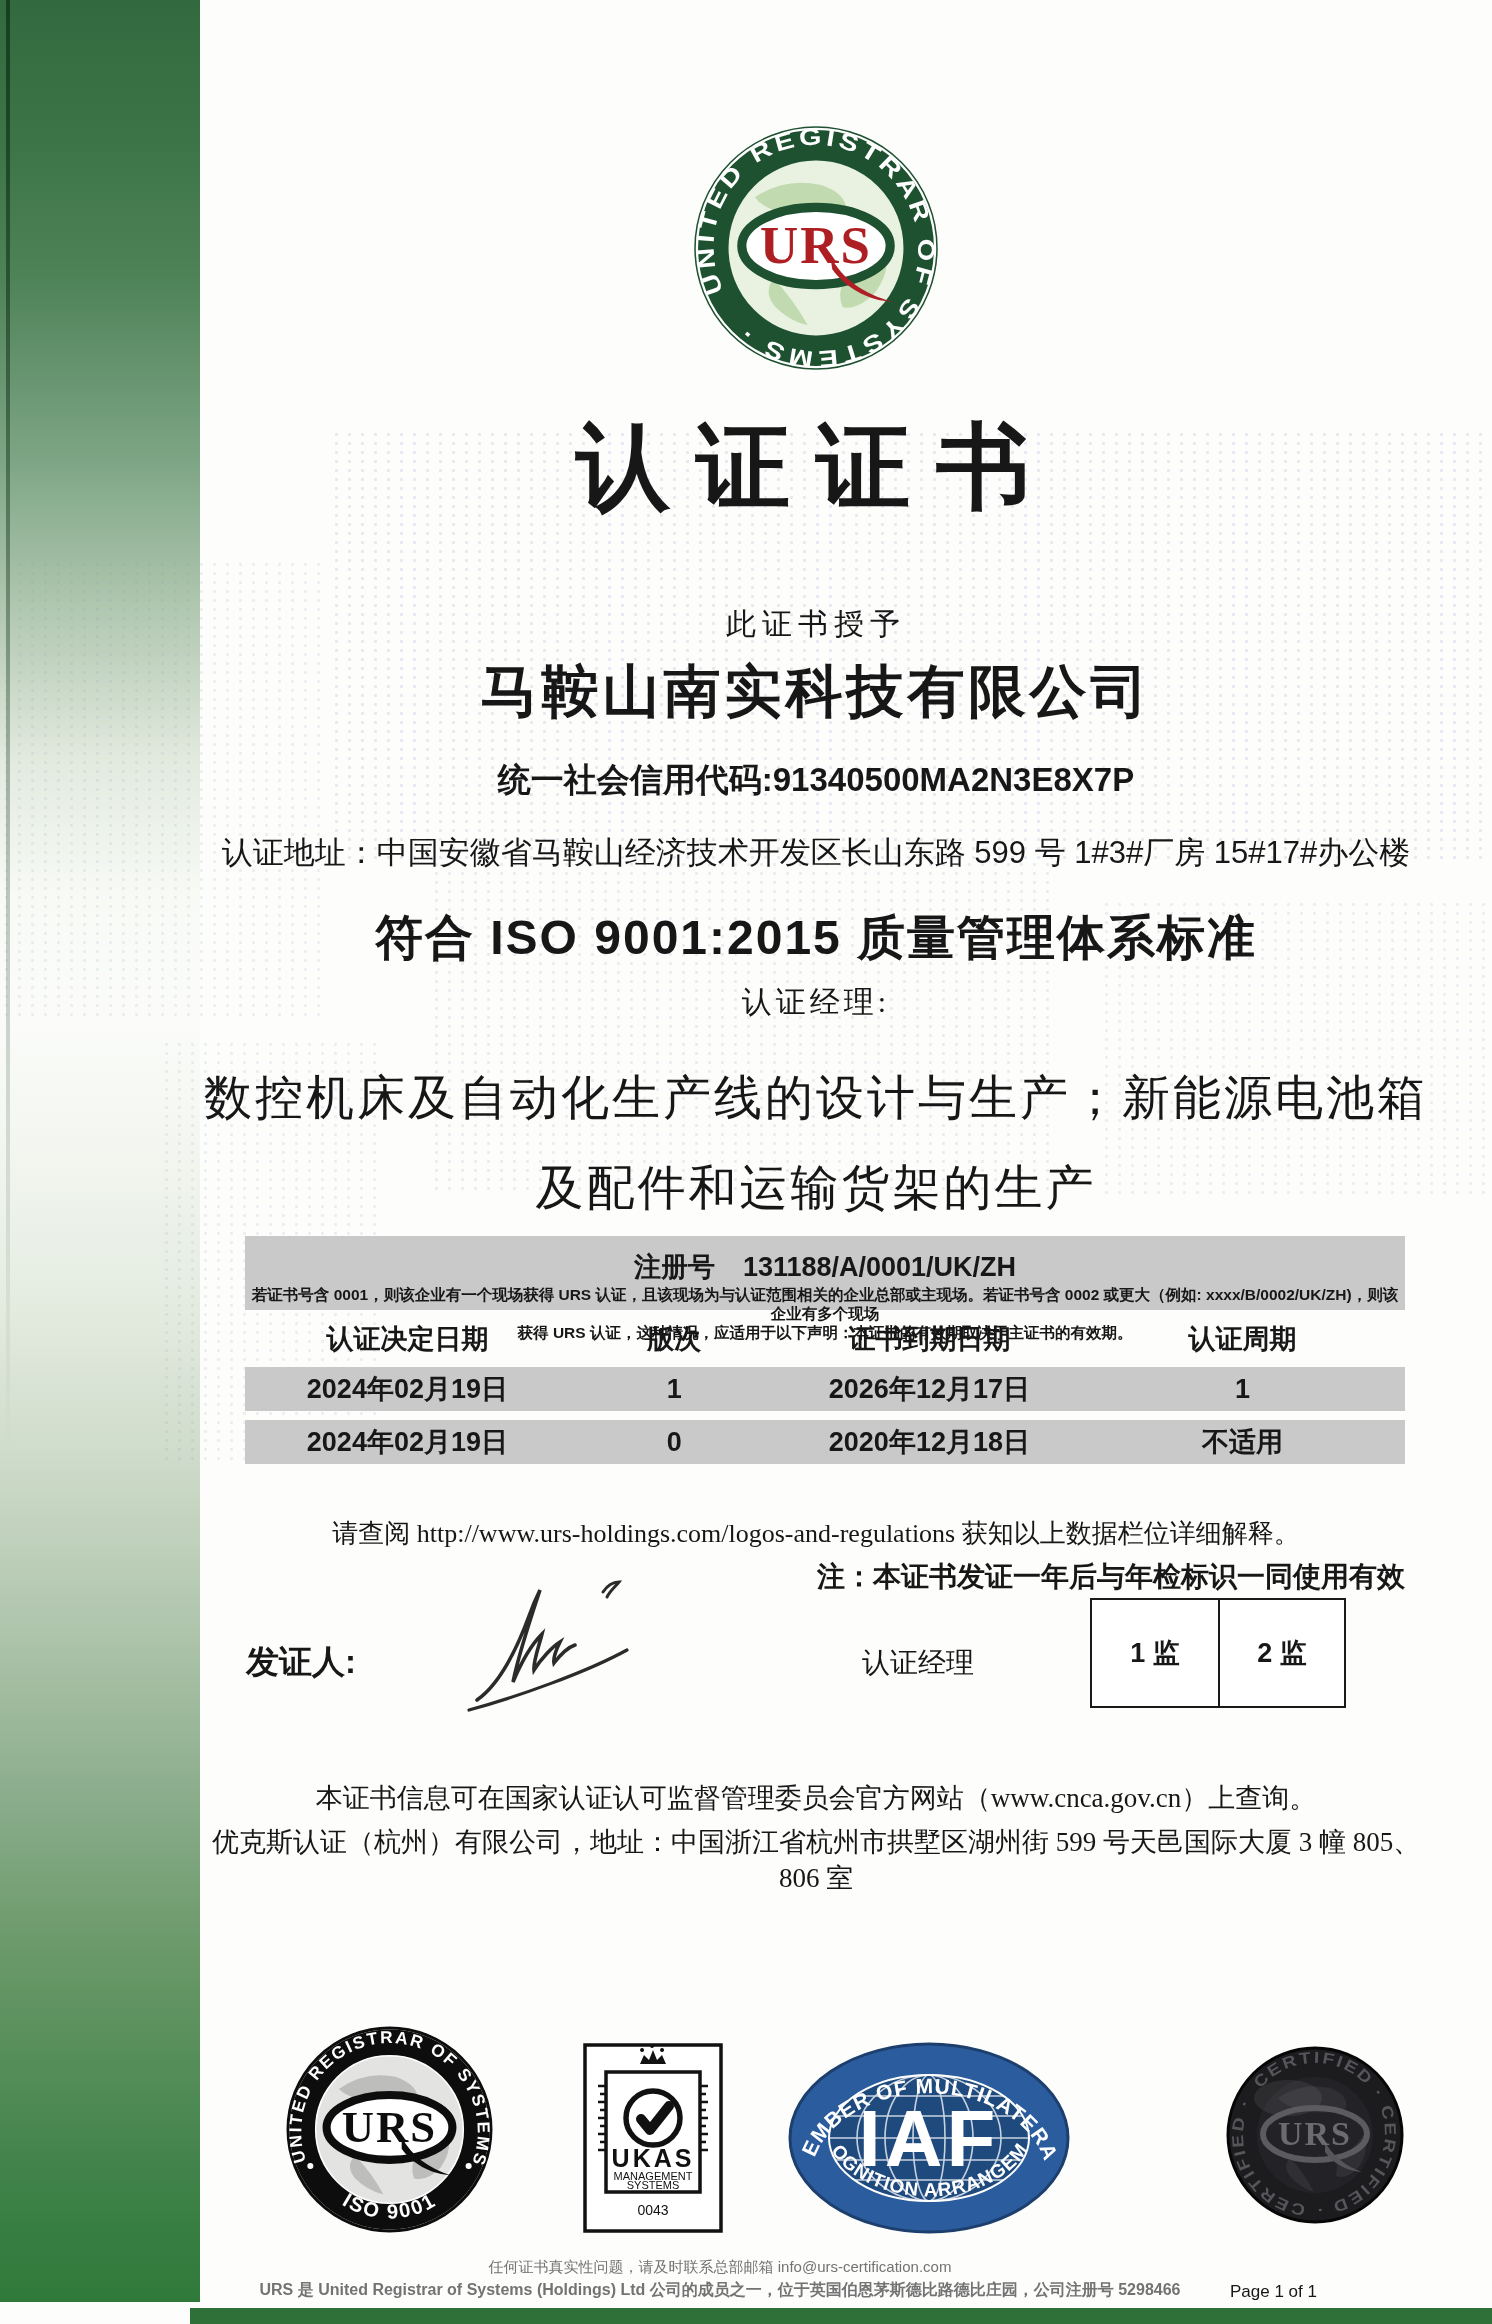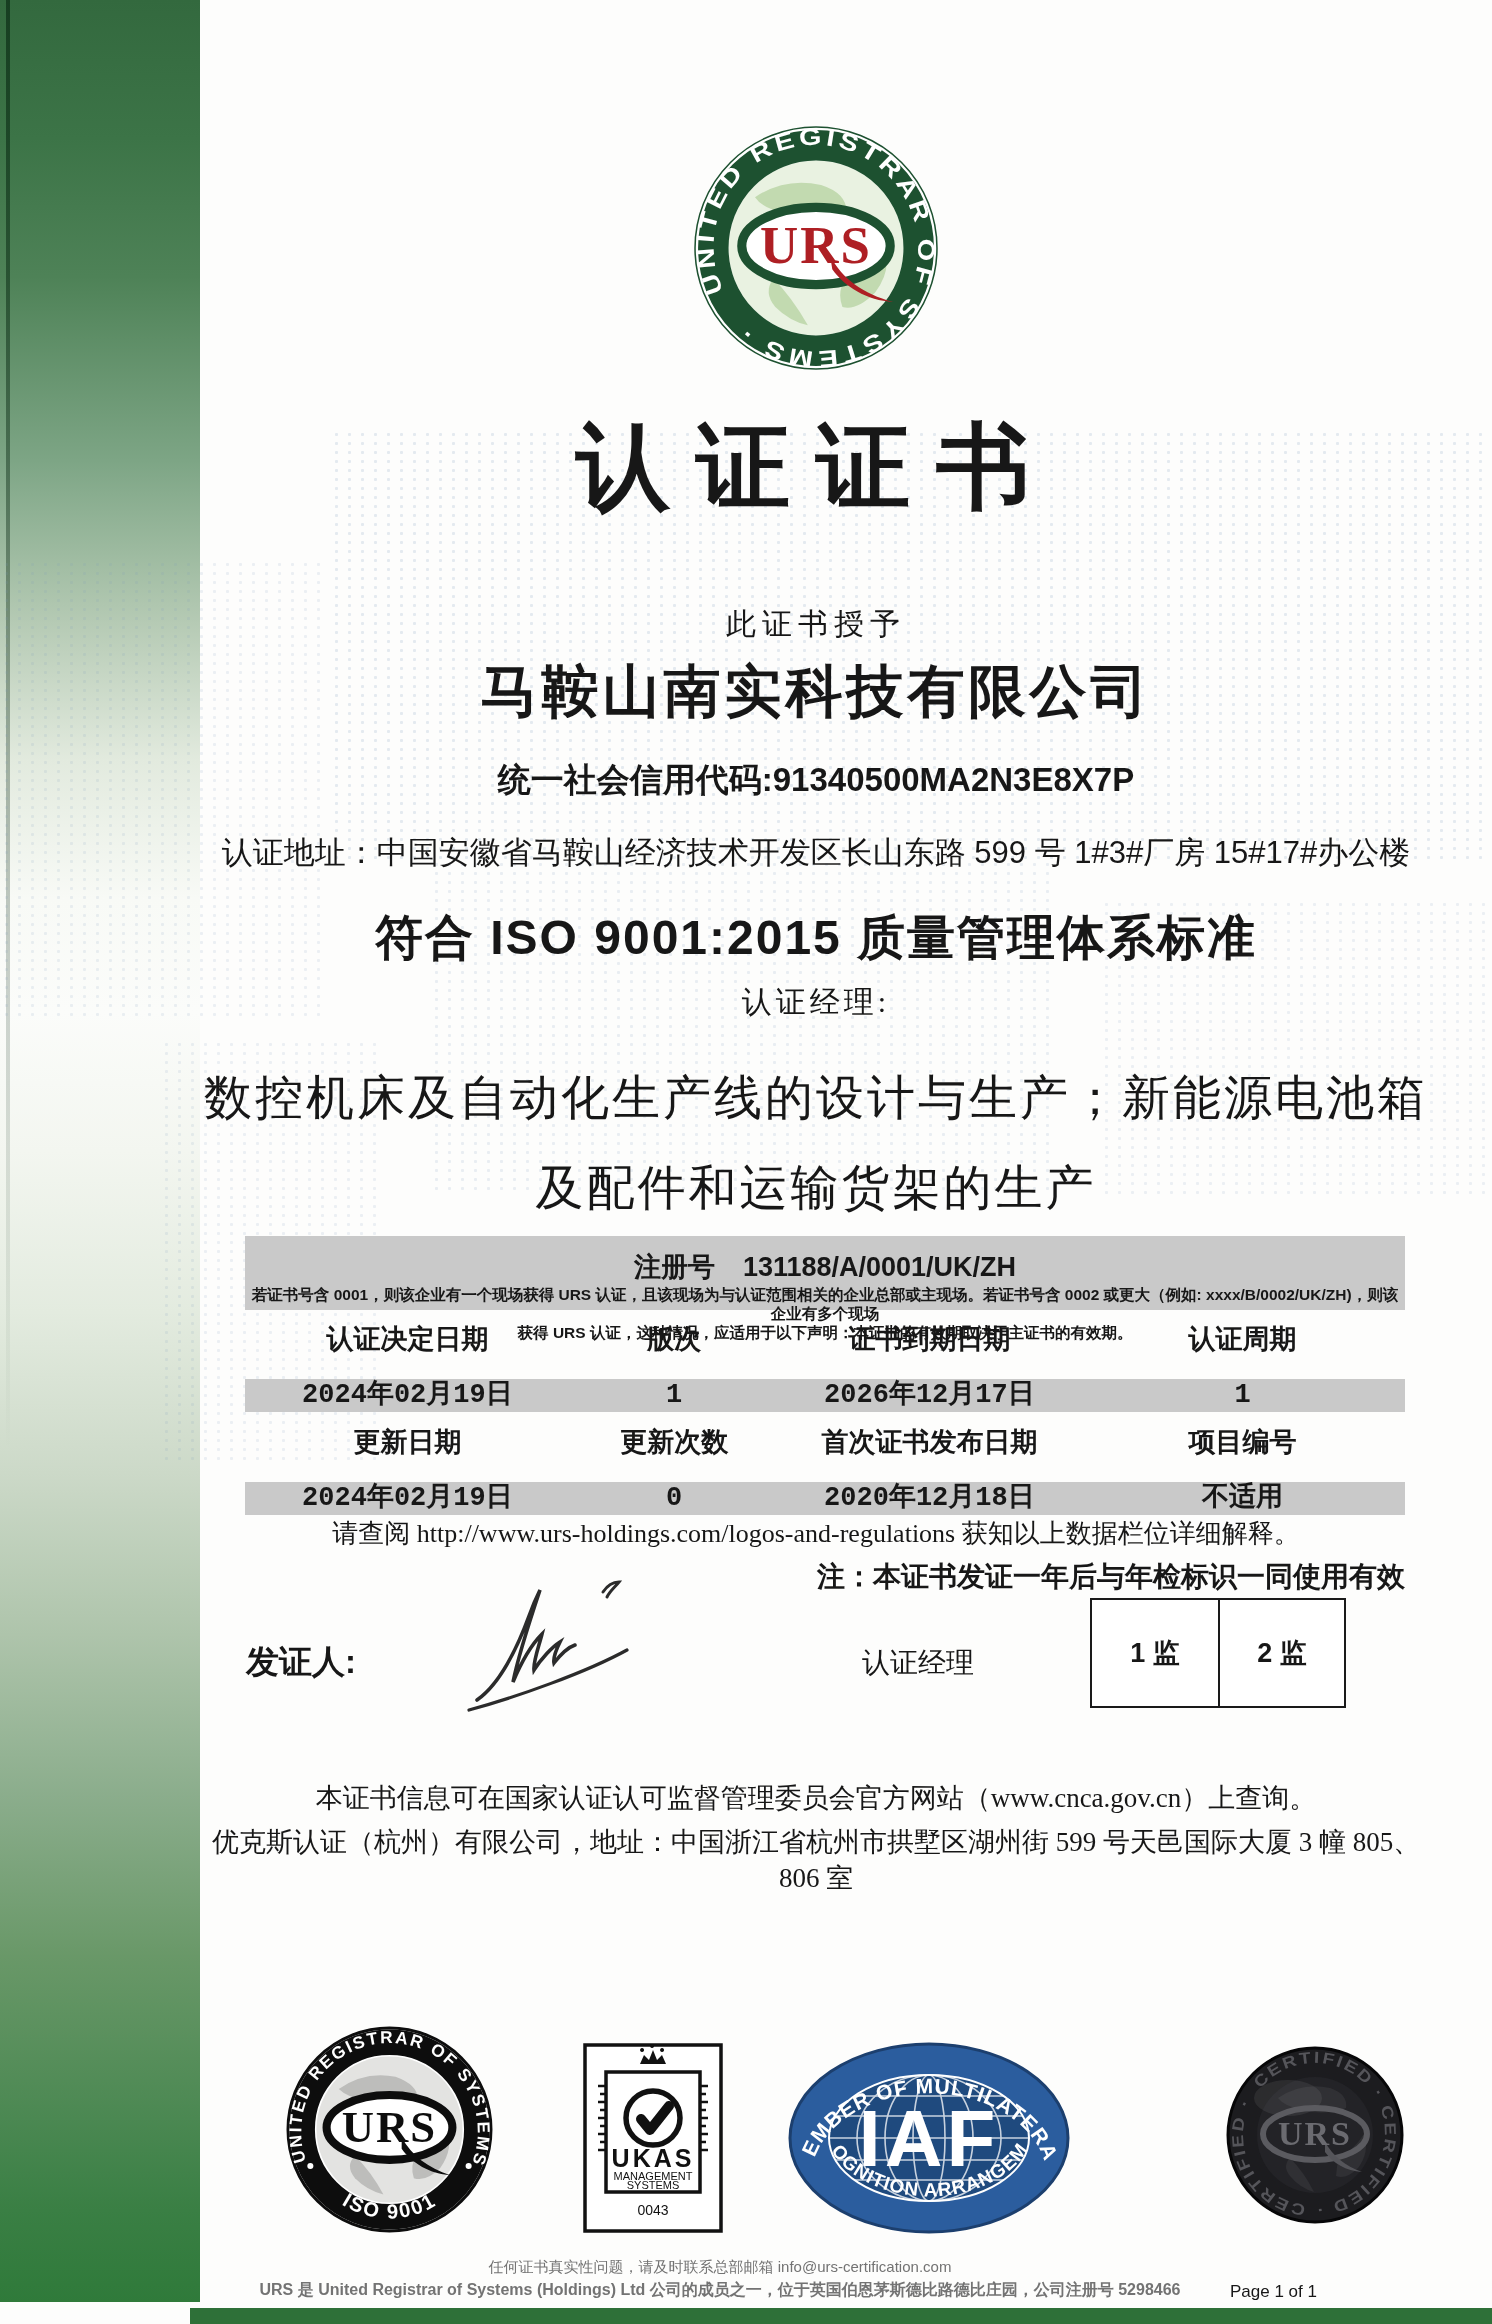--- a/index.html
+++ b/index.html
@@ -42,21 +42,21 @@
 
   .reg-band{position:absolute;left:245px;top:1236px;width:1160px;height:74px;background:#c9c9c9;text-align:center;}
   .reg-line{padding-top:13px;font-size:27px;font-weight:bold;font-family:"Liberation Sans","DejaVu Sans",sans-serif;}
   .reg-line .reg-label{margin-right:28px;}
   .reg-note{font-size:15.5px;line-height:19px;font-weight:bold;font-family:"Liberation Sans","DejaVu Sans",sans-serif;}
 
   .cert-table{position:absolute;left:245px;top:1320px;width:1160px;
       font-family:"Liberation Sans","DejaVu Sans",sans-serif;font-weight:bold;}
   .t-row{display:grid;grid-template-columns:28% 18% 26% 28%;align-items:center;text-align:center;}
   .t-head{height:38px;font-size:27px;}
-  .t-val{height:33px;background:#c9c9c9;font-size:27px;margin-top:21px;font-family:Liberation Mono, monospace;}
+  .t-val{height:44px;background:#c9c9c9;font-size:27px;margin-top:9px;}
   .t-row + .t-head2{margin-top:11px;}
   .t-cell{line-height:1;}
 
   .url-line{top:1516px;font-size:26px;}
   .note-line{position:absolute;left:245px;top:1558px;width:1160px;text-align:right;
       font-size:28px;font-weight:bold;font-family:"Liberation Sans","DejaVu Sans",sans-serif;}
 
   .issuer-label{position:absolute;left:246px;top:1640px;font-size:33px;font-weight:bold;
       font-family:"Liberation Sans","DejaVu Sans",sans-serif;}
   .signature{position:absolute;left:455px;top:1570px;width:215px;height:150px;}
@@ -138,26 +138,20 @@
       <div class="t-cell">认证决定日期</div>
       <div class="t-cell">版次</div>
       <div class="t-cell">证书到期日期</div>
       <div class="t-cell">认证周期</div>
     </div>
     <div class="t-row t-val">
       <div class="t-cell">2024年02月19日</div>
       <div class="t-cell">1</div>
       <div class="t-cell">2026年12月17日</div>
       <div class="t-cell">1</div>
-    </div>
-    <div class="t-row t-head t-head2">
-      <div class="t-cell">更新日期</div>
-      <div class="t-cell">更新次数</div>
-      <div class="t-cell">首次证书发布日期</div>
-      <div class="t-cell">项目编号</div>
     </div>
     <div class="t-row t-val">
       <div class="t-cell">2024年02月19日</div>
       <div class="t-cell">0</div>
       <div class="t-cell">2020年12月18日</div>
       <div class="t-cell">不适用</div>
     </div>
   </div>
 
   <div class="center-col url-line">请查阅 http://www.urs-holdings.com/logos-and-regulations 获知以上数据栏位详细解释。</div>

